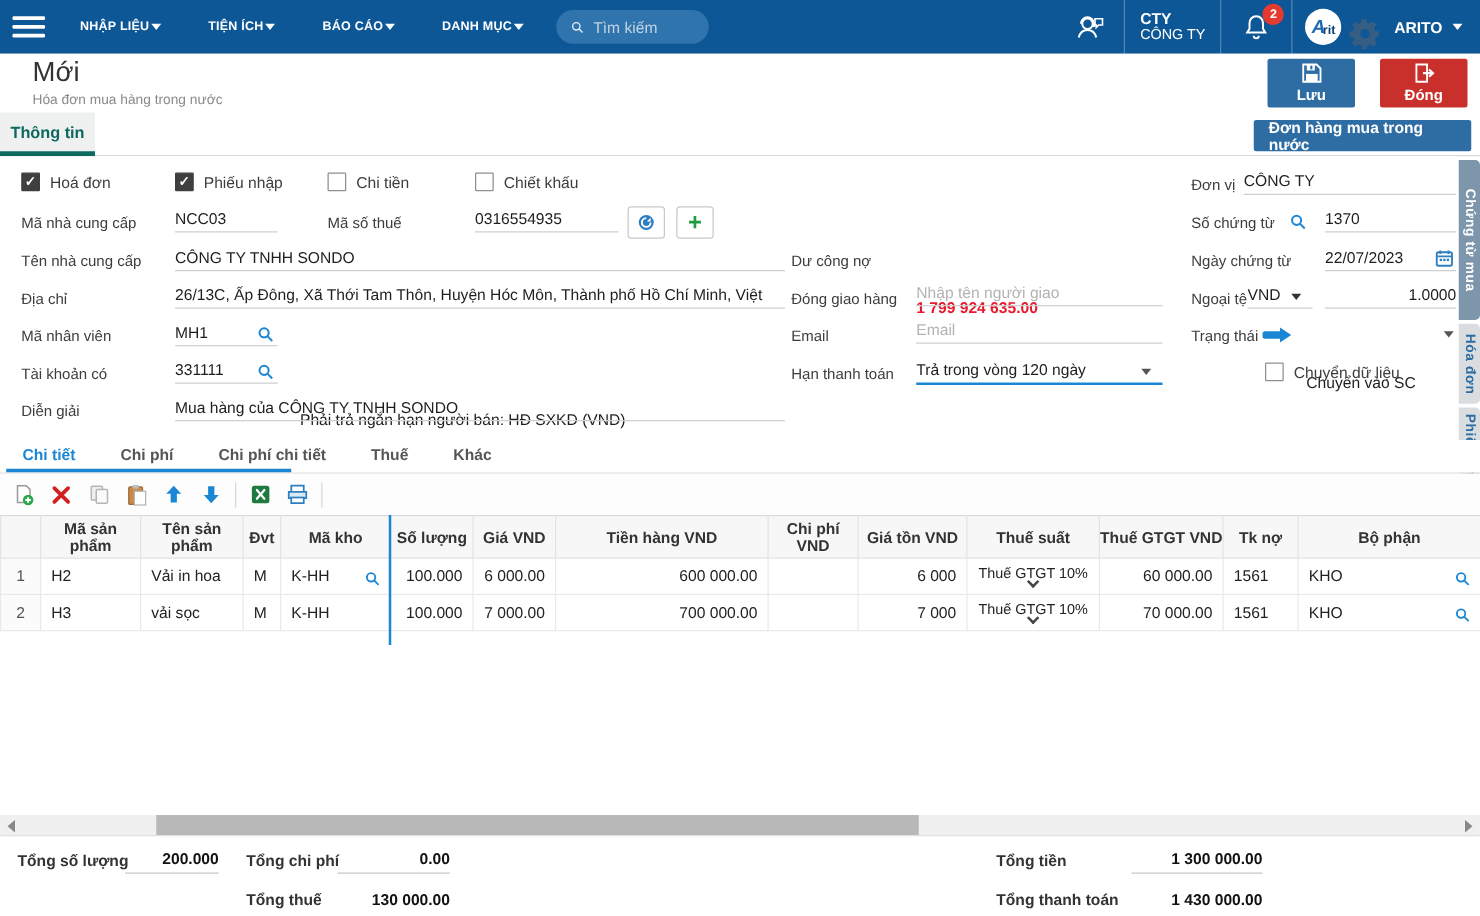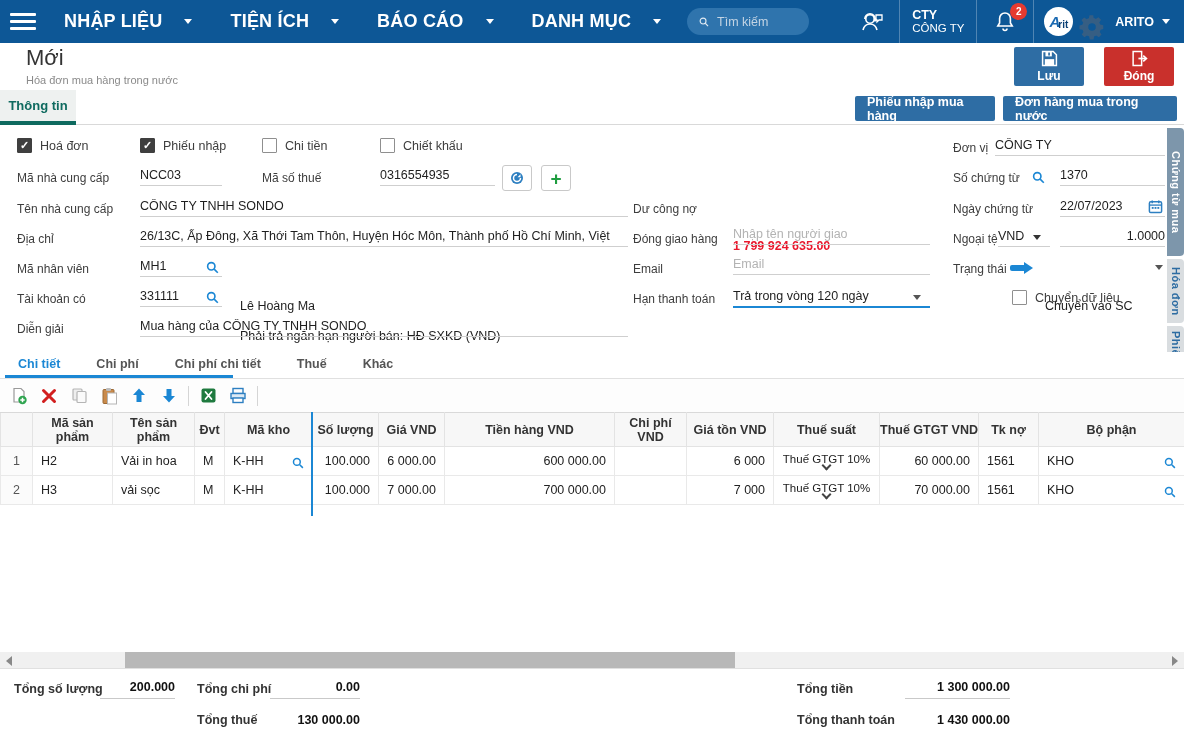--- a/index.html
+++ b/index.html
@@ -6,22 +6,22 @@
   html,body { width:1184px; height:733px; overflow:hidden;
     font-family:"Liberation Sans", sans-serif; background:#fff; color:#222; }
 
   
   .topbar { position:absolute; left:0; top:0; width:1184px; height:43px;
     background:#0d5796; display:flex; align-items:center; color:#fff; }
   .hamburger { width:46px; height:43px; display:flex; flex-direction:column;
     justify-content:center; align-items:center; gap:4px; cursor:pointer; }
   .hamburger span { width:26px; height:3px; background:#fff; border-radius:1px; }
   .topmenu { display:flex; align-items:center; margin-left:18px; gap:38px; }
-  .topmenu .mitem { display:flex; align-items:center; gap:22px; font-weight:bold;
-    font-size:18px; letter-spacing:.2px; cursor:pointer; }
+  .topmenu .mitem { display:flex; align-items:center; gap:1px; font-weight:bold;
+    font-size:10px; letter-spacing:.2px; cursor:pointer; }
   .caret-down { width:0; height:0; border-left:4px solid transparent;
     border-right:4px solid transparent; border-top:5px solid #fff; }
   .searchbox { margin-left:26px; display:flex; align-items:center; gap:8px;
     background:#2f74ad; border-radius:14px; height:27px; width:122px; padding:0 12px; }
   .searchbox input { background:transparent; border:none; outline:none; color:#dfe9f2;
     font-size:12.5px; width:80px; font-family:"Liberation Sans",sans-serif; }
   .searchbox input::placeholder { color:#c3d4e4; }
   .top-right { position:absolute; right:0; top:0; height:43px; display:flex; align-items:center; }
   .tsep { width:1px; height:43px; background:rgba(255,255,255,.28); }
   .top-ic { padding:0 14px; display:flex; align-items:center; height:43px; cursor:pointer; }
@@ -225,21 +225,20 @@
         <path d="M2 1.5h8v13H2z" fill="none" stroke="#fff" stroke-width="1.4"></path>
         <path d="M7 8h7" stroke="#fff" stroke-width="1.6"></path>
         <path d="M11.5 5.2 14.5 8l-3 2.8" fill="none" stroke="#fff" stroke-width="1.6"></path>
       </svg>
     <span>Đóng</span>
   </div>
 </div>
 
 <div class="tabstrip">
   <div class="tab-active">Thông tin</div>
-  <div class="hbtn" style="left:855px; width:140px;">Phiếu nhập mua hàng</div>
   <div class="hbtn" style="left:1003px; width:174px;">Đơn hàng mua trong nước</div>
 </div>
 
 <div class="formarea">
 
   <label class="cb" style="left:17px; top:13px;">
     <span class="cbbox on">✓</span>
     <span>Hoá đơn</span>
   </label>
   <label class="cb" style="left:140px; top:13px;">
@@ -279,21 +278,20 @@
   <div class="fval" style="left:140px; top:104px; width:488px;">26/13C, Ấp Đông, Xã Thới Tam Thôn, Huyện Hóc Môn, Thành phố Hồ Chí Minh, Việt</div>
   <div class="flabel" style="left:633px; top:107px;">Đóng giao hàng</div>
   <input class="finput" style="left: 733px; top: 102px; width: 197px;" placeholder="Nhập tên người giao">
 
   <div class="flabel" style="left:17px; top:137px;">Mã nhân viên</div>
   <div class="fval" style="left:140px; top:134px; width:82px;">MH1</div>
   <svg style="position:absolute; left:206px; top:136px;" width="13" height="13" viewBox="0 0 16 16">
       <circle cx="6.5" cy="6.5" r="4.5" fill="none" stroke="#1b87d4" stroke-width="2"></circle>
       <line x1="10" y1="10" x2="14.5" y2="14.5" stroke="#1b87d4" stroke-width="2"></line>
     </svg>
-  <div class="fval noline" style="left:240px; top:134px; width:300px;">Lê Hoàng Ma</div>
   <div class="flabel" style="left:633px; top:137px;">Email</div>
   <input class="finput" style="left: 733px; top: 132px; width: 197px;" placeholder="Email">
 
   <div class="flabel" style="left:17px; top:167px;">Tài khoản có</div>
   <div class="fval" style="left:140px; top:164px; width:82px;">331111</div>
   <svg style="position:absolute; left:206px; top:166px;" width="13" height="13" viewBox="0 0 16 16">
       <circle cx="6.5" cy="6.5" r="4.5" fill="none" stroke="#1b87d4" stroke-width="2"></circle>
       <line x1="10" y1="10" x2="14.5" y2="14.5" stroke="#1b87d4" stroke-width="2"></line>
     </svg>
   <div class="fval noline" style="left:240px; top:164px; width:380px;">Phải trả ngắn hạn người bán: HĐ SXKD (VND)</div>

